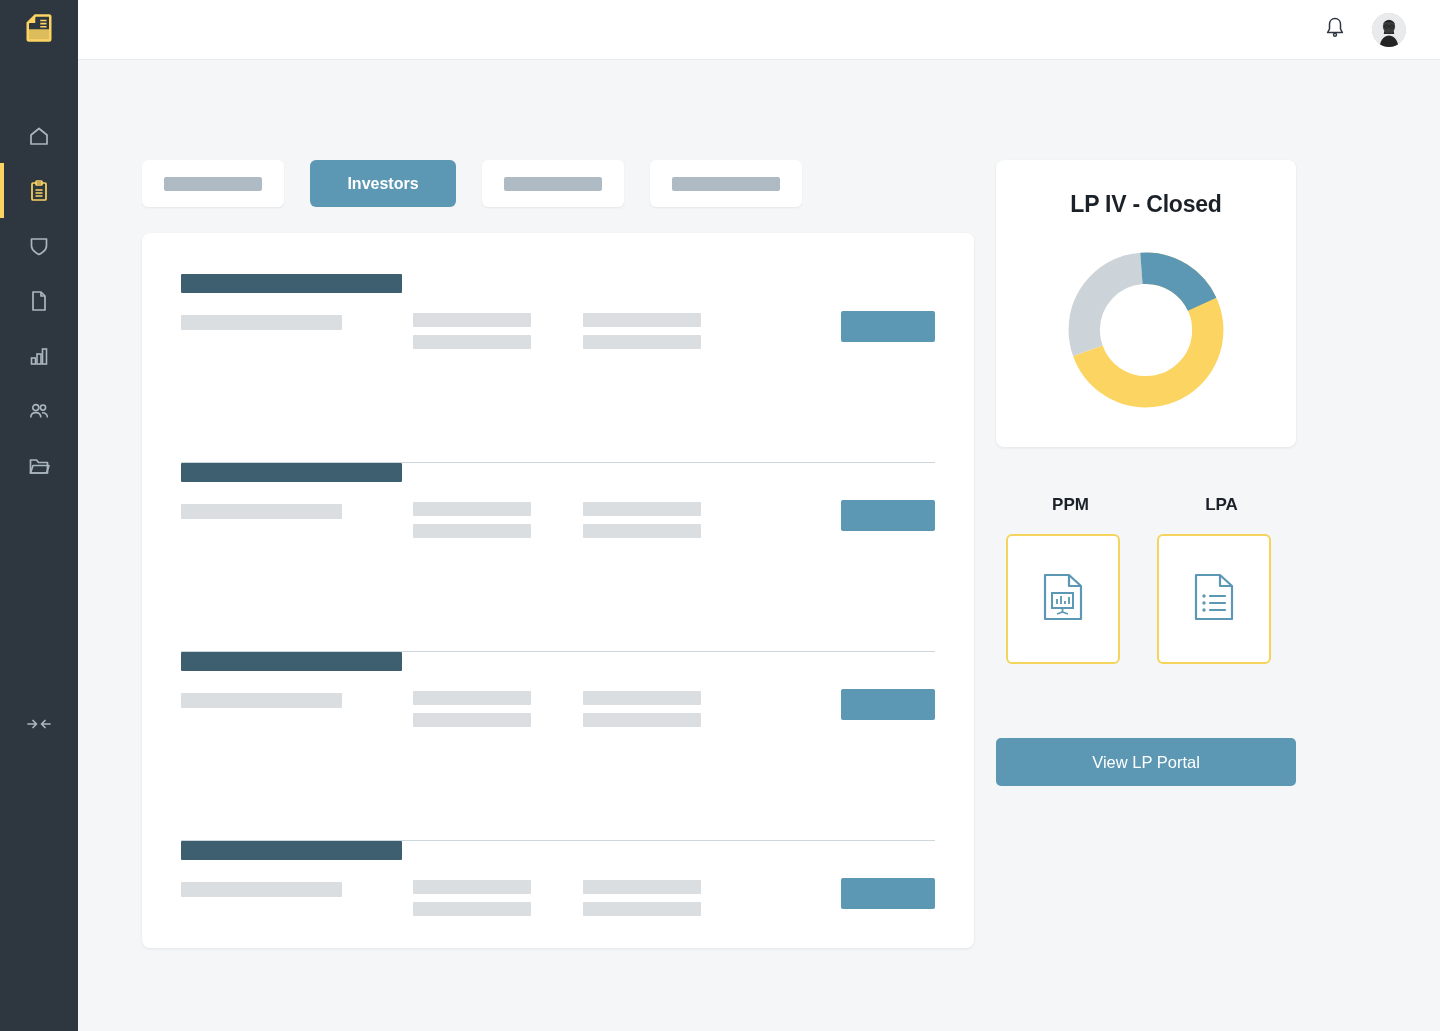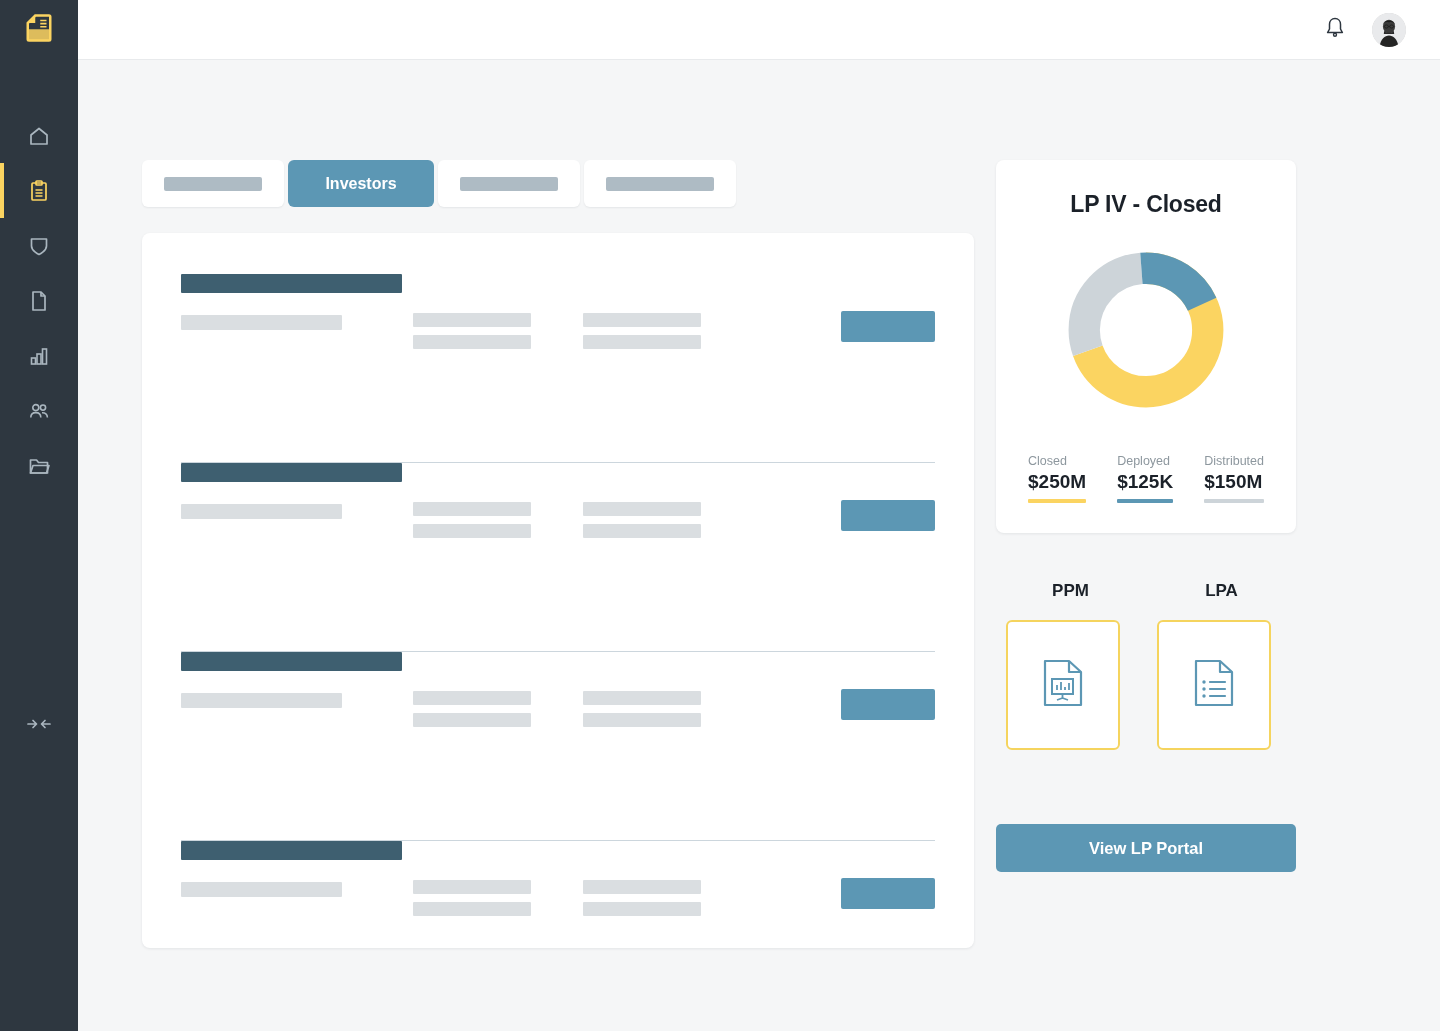--- a/index.html
+++ b/index.html
@@ -60,21 +60,21 @@
 
   .canvas {
     flex: 1; background: #f5f6f7; position: relative;
     padding: 100px 144px 0 64px;
   }
   .content-wrap { display: flex; gap: 22px; align-items: flex-start; }
   .left-col { width: 832px; }
   .right-col { width: 300px; }
 
   
-  .tabs { display: flex; gap: 4px; margin-bottom: 26px; }
+  .tabs { display: flex; gap: 26px; margin-bottom: 26px; }
   .tab {
     background: #ffffff; border-radius: 6px; height: 47px;
     display: flex; align-items: center; justify-content: center;
     box-shadow: 0 1px 2px rgba(16,24,40,.07);
     cursor: pointer; padding: 0 22px;
   }
   .tab.skeleton-1 { width: 142px; }
   .tab.skeleton-2 { width: 142px; }
   .tab.skeleton-3 { width: 152px; }
   .tab .sk {
@@ -158,21 +158,21 @@
     width: 114px; height: 130px; border: 2px solid #f5d45e;
     border-radius: 6px; background: #ffffff;
     display: flex; align-items: center; justify-content: center;
     cursor: pointer;
   }
 
   .portal-btn {
     margin-top: 74px; width: 300px; height: 48px;
     background: #5c97b4; color: #ffffff; border: none; border-radius: 5px;
     font-family: "Liberation Sans", sans-serif;
-    font-size: 16.5px; font-weight: bold; cursor: pointer;
+    font-size: 16.5px; font-weight: normal; cursor: pointer;
     display: flex; align-items: center; justify-content: center;
   }
 </style>
 </head>
 <body>
 
 <div class="app">
 
   <nav class="sidebar">
 
@@ -411,37 +411,20 @@
 
             <div class="donut-wrap">
               <svg viewBox="0 0 100 100" width="174" height="174">
 
                 <circle cx="50" cy="50" r="35.5" fill="none" stroke="#fbd461" stroke-width="18" stroke-dasharray="154.9 68.1" stroke-dashoffset="0" transform="rotate(-90 50 50)"></circle>
                 <circle cx="50" cy="50" r="35.5" fill="none" stroke="#cdd4d9" stroke-width="18" stroke-dasharray="65.1 157.9" stroke-dashoffset="-154.9" transform="rotate(-90 50 50)"></circle>
                 <circle cx="50" cy="50" r="35.5" fill="none" stroke="#5c97b4" stroke-width="18" stroke-dasharray="43.4 179.6" stroke-dashoffset="-220.0" transform="rotate(-90 50 50)"></circle>
               </svg>
             </div>
 
-            <div class="stats">
-              <div class="stat">
-                <div class="stat-label">Closed</div>
-                <div class="stat-value">$250M</div>
-                <div class="stat-underline" style="background:#fbd461"></div>
-              </div>
-              <div class="stat">
-                <div class="stat-label">Deployed</div>
-                <div class="stat-value">$125K</div>
-                <div class="stat-underline" style="background:#5c97b4"></div>
-              </div>
-              <div class="stat">
-                <div class="stat-label">Distributed</div>
-                <div class="stat-value">$150M</div>
-                <div class="stat-underline" style="background:#cdd4d9"></div>
-              </div>
-            </div>
           </div>
 
           <div class="docs">
             <div class="doc">
               <div class="doc-label">PPM</div>
               <div class="doc-box">
                 <span>
                   <svg width="46" height="50" viewBox="0 0 46 50" fill="none">
                     <path d="M5 3 H29 L41 14 V47 H5 Z" stroke="#5c97b4" stroke-width="2.2" stroke-linejoin="round" fill="#ffffff"></path>
                     <path d="M29 3 V14 H41" stroke="#5c97b4" stroke-width="2.2" stroke-linejoin="round" fill="none"></path>

